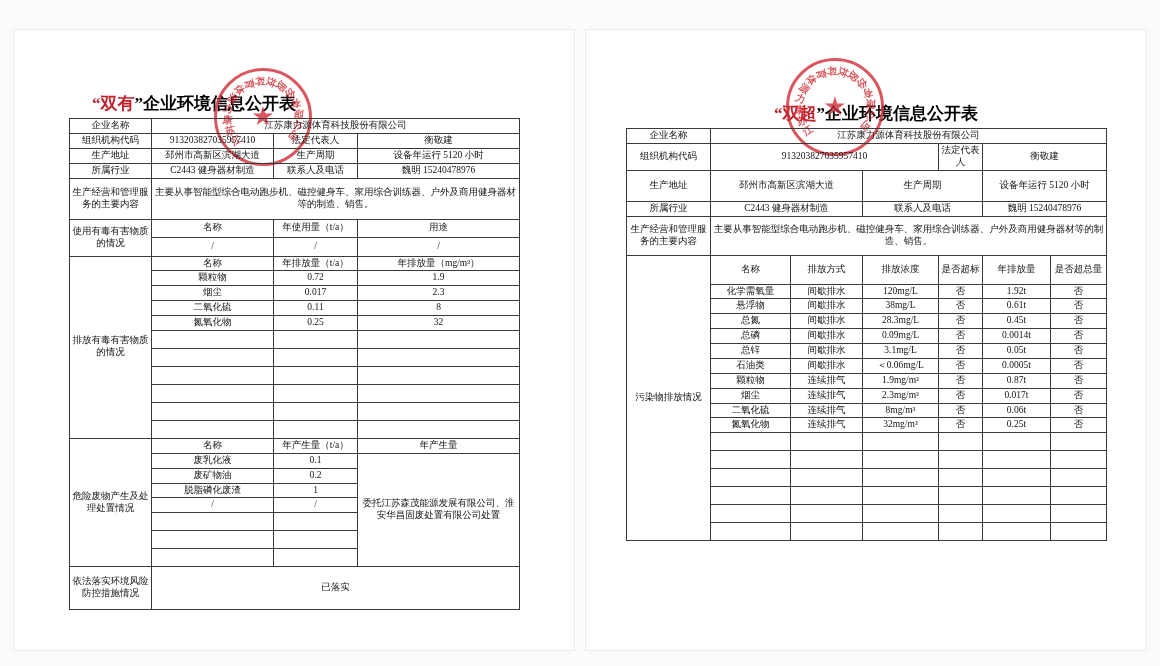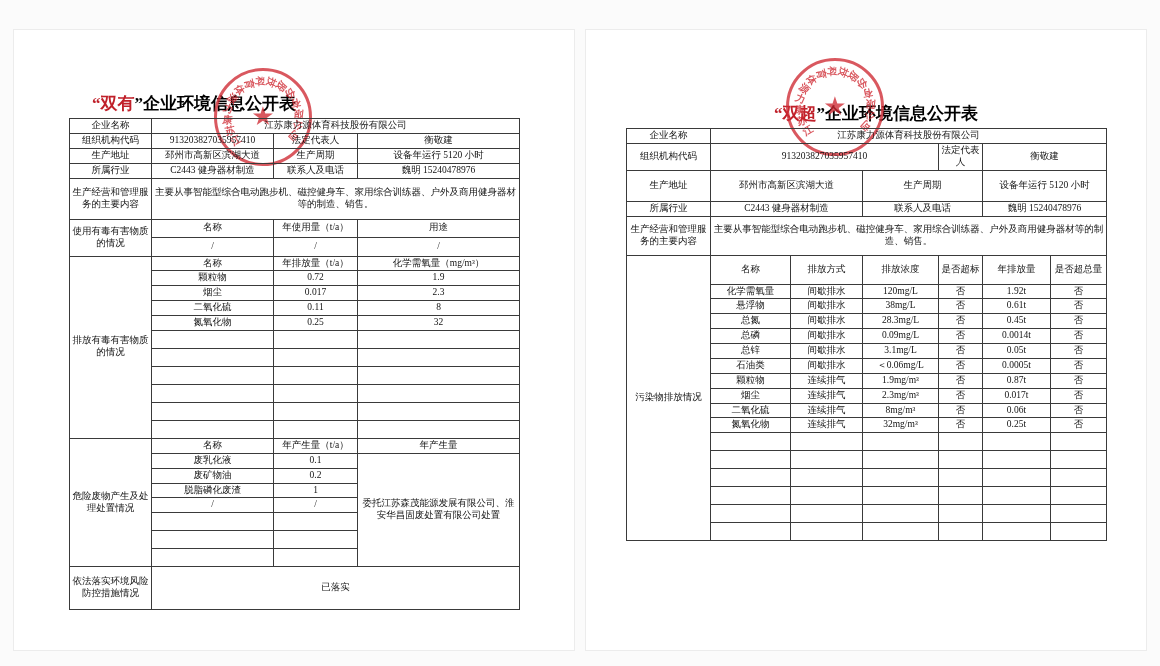--- a/index.html
+++ b/index.html
@@ -168,21 +168,21 @@
         <tr>
           <td>/</td>
           <td>/</td>
           <td>/</td>
         </tr>
 
         <tr>
           <td class="lbl" rowspan="11">排放有毒有害物质的情况</td>
           <td>名称</td>
           <td>年排放量（t/a）</td>
-          <td>化学需氧量（mg/m³）</td>
+          <td>年排放量（mg/m³）</td>
         </tr>
         <tr>
           <td>颗粒物</td>
           <td>0.72</td>
           <td>1.9</td>
         </tr>
         <tr>
           <td>烟尘</td>
           <td>0.017</td>
           <td>2.3</td>

